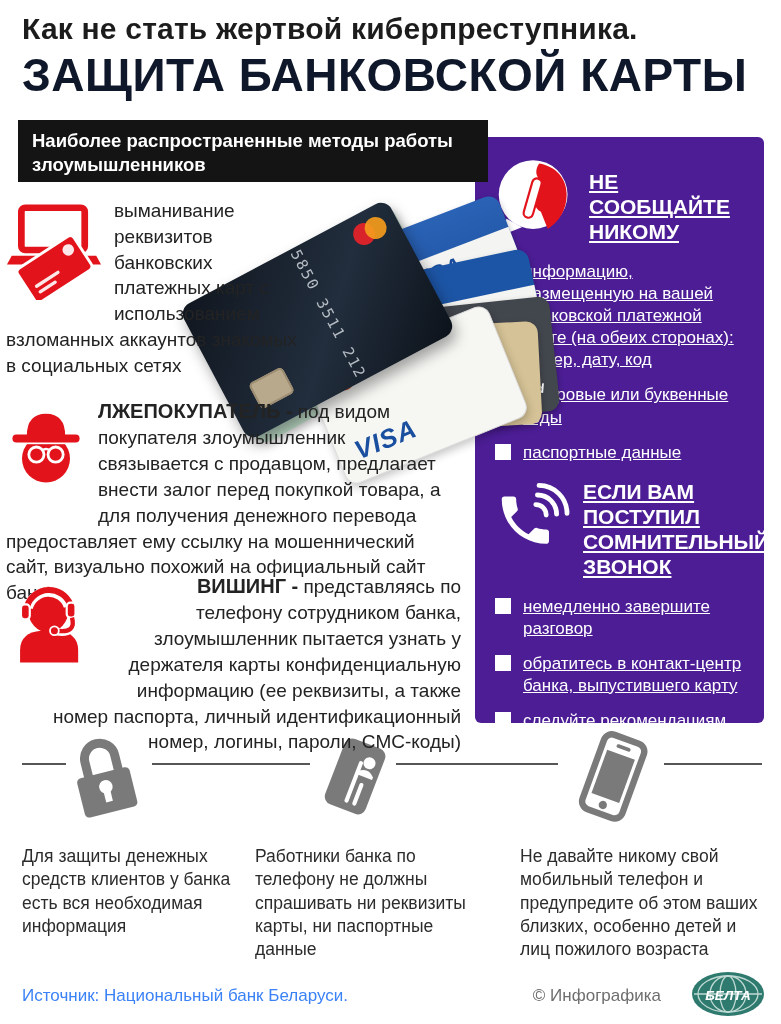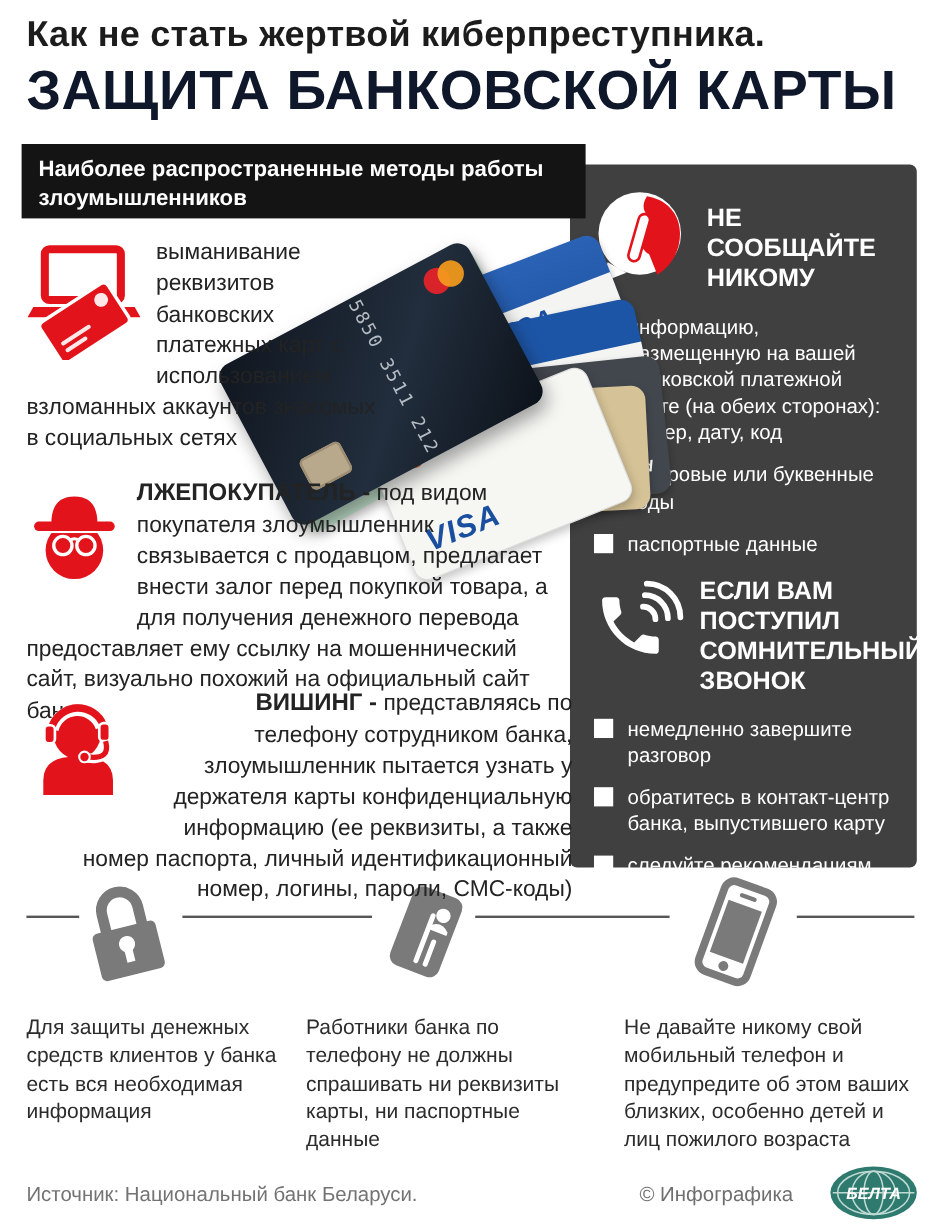--- a/index.html
+++ b/index.html
@@ -8,33 +8,33 @@
 
   
   .subtitle { position:absolute; left:22px; top:12px; font-size:30px; font-weight:bold; color:#1c1c1c; letter-spacing:.2px; }
   .title { position:absolute; left:22px; top:48px; font-size:46px; font-weight:bold; color:#0f172a; letter-spacing:.5px; }
 
   
   .banner { position:absolute; left:18px; top:120px; width:470px; height:62px; background:#141414; color:#fff;
             font-size:18.5px; font-weight:bold; line-height:1.3; padding:9px 14px; z-index:5; }
 
   
-  .panel { position:absolute; left:475px; top:137px; width:289px; height:586px; background:#404040; border-radius:6px; z-index:1;
-           padding:18px 16px; color:#fff; }
+  .panel { position:absolute; left:475px; top:137px; width:289px; height:586px; background:#4c1d95; border-radius:6px; z-index:1;
+           padding:18px 16px; color:#fff;text-decoration:underline; }
   .panel-head { display:flex; align-items:flex-start; }
   .panel-head .hicon { flex:0 0 auto; }
   .panel-head h2 { font-size:21px; font-weight:bold; line-height:1.2; margin-left:12px; margin-top:14px; }
   .panel-head.second h2 { margin-top:2px; }
   .plist { list-style:none; margin:16px 0 6px 4px; }
   .plist li { display:flex; align-items:flex-start; margin-bottom:13px; }
   .sq { flex:0 0 auto; width:16px; height:16px; background:#fff; margin:2px 12px 0 0; }
   .btxt { font-size:17px; line-height:1.3; }
 
   
-  .method { position:absolute; left:22px; z-index:4; font-size:19px; line-height:1.36; color:#232323; }
+  .method { position:absolute; left:6px; z-index:4; font-size:19px; line-height:1.36; color:#232323; }
   .m1 { top:198px; width:302px; }
   .m2 { top:398px; width:452px; }
   .m3 { top:573px; width:455px;text-align:right; }
   .micon { float:left; margin:2px 12px 6px 0; }
   .method b { font-size:20px; }
 
   
   .cards { position:absolute; left:200px; top:220px; width:340px; height:238px; z-index:2; }
   .card { position:absolute; border-radius:12px; }
   .c-mint  { left:10px;  top:30px;  width:230px; height:150px; background:#b9d7c3; transform:rotate(-29deg); box-shadow:0 4px 8px rgba(0,0,0,.18); }
@@ -64,21 +64,21 @@
 
   
   .hline { position:absolute; top:763px; height:2px; background:#565656; z-index:1; }
   .advice-icon { position:absolute; z-index:2; }
   .advice-text { position:absolute; top:845px; font-size:17.5px; line-height:1.33; color:#2c2c2c; }
   .at1 { left:22px; width:218px; } .at2 { left:255px; width:238px; } .at3 { left:520px; width:246px; }
 
   
   .footer { position:absolute; left:0; right:0; top:968px; height:56px; display:flex; align-items:center;
             justify-content:space-between; padding:0 16px 0 22px; }
-  .source { font-size:17px; color:#737373; }
+  .source { font-size:17px; color:#3b82f6; }
   .credit-wrap { display:flex; align-items:center;gap:20px; }
   .credit { font-size:17px; color:#6e6e6e; margin-right:10px; }
 </style>
 </head>
 <body>
 
 <div class="page">
 
   <div class="subtitle">Как не стать жертвой киберпреступника.</div>
   <div class="title">ЗАЩИТА БАНКОВСКОЙ КАРТЫ</div>

